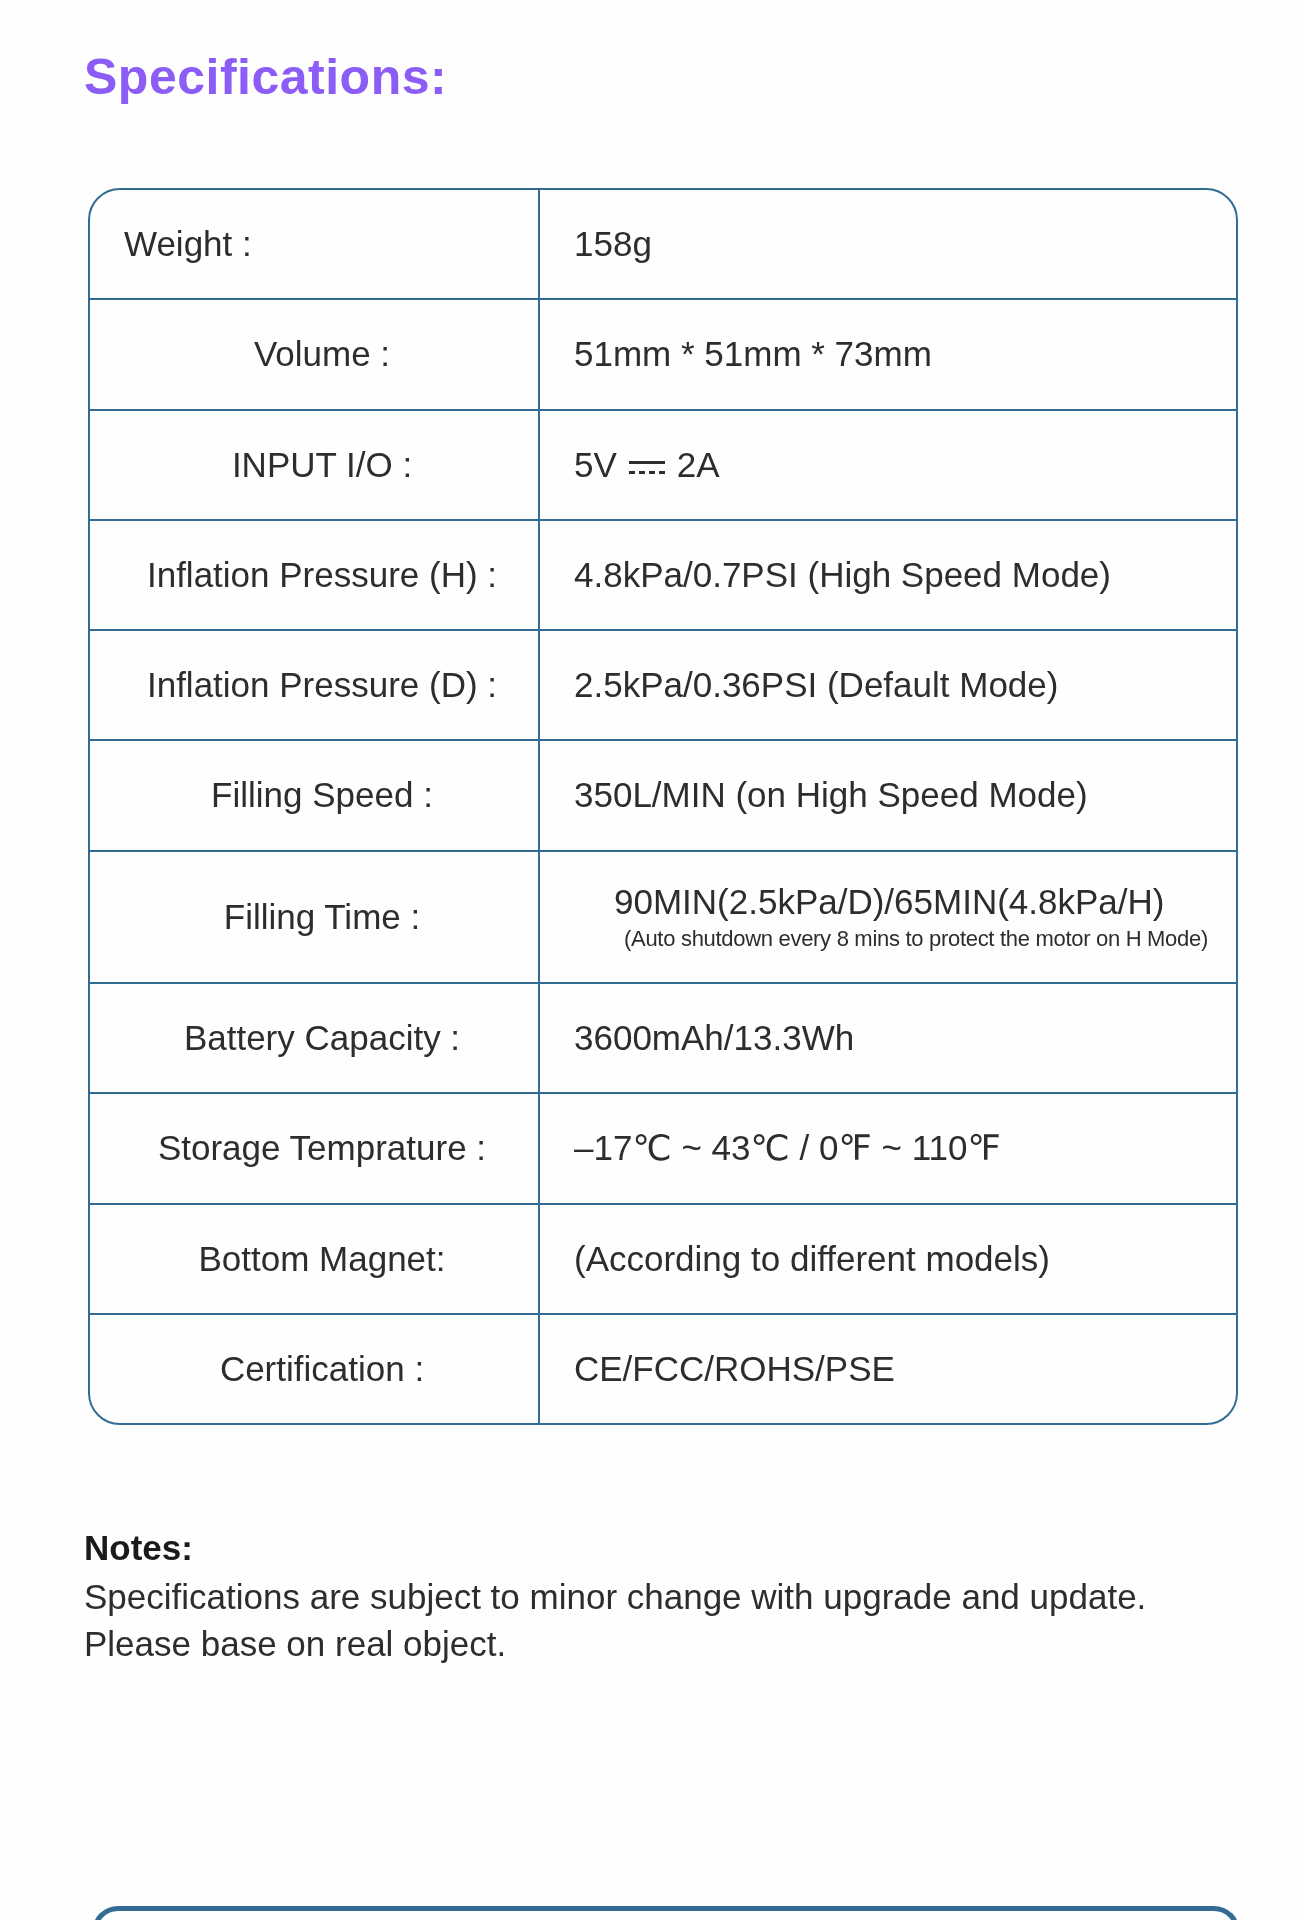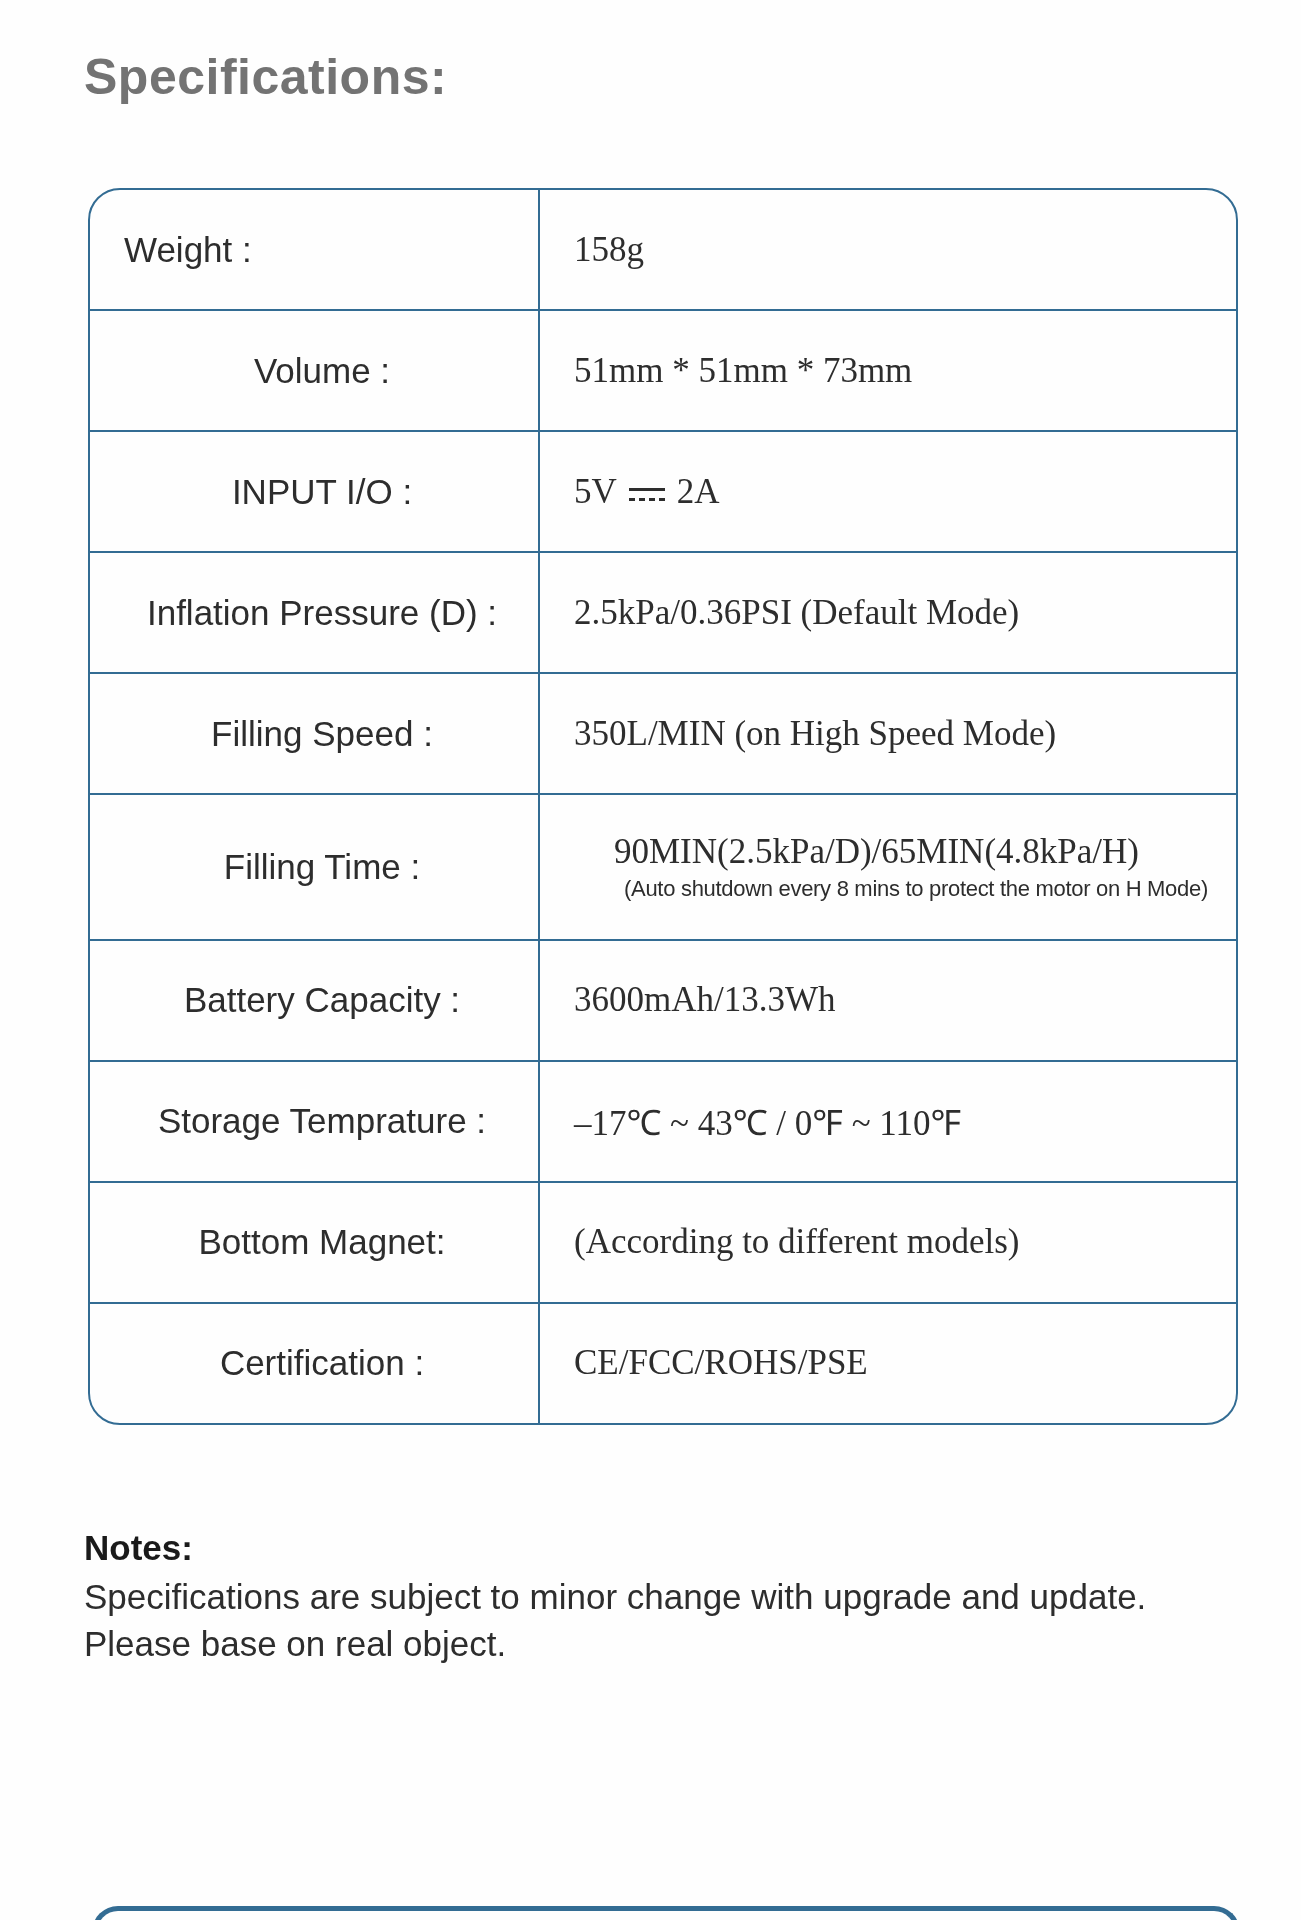--- a/index.html
+++ b/index.html
@@ -10,21 +10,21 @@
   .page{
     position:relative;
     width:1301px;height:1920px;
     background:#fefefe;
     overflow:hidden;
     font-family:"Liberation Sans","DejaVu Sans",sans-serif;
     color:var(--text);
   }
   .page-title{
     position:absolute;left:84px;top:48px;margin:0;
-    font-size:50px;font-weight:700;color:#737373;letter-spacing:0.5px;
+    font-size:50px;font-weight:700;color:#8b5cf6;letter-spacing:0.5px;
   }
   .spec-table{
     position:absolute;left:88px;top:188px;
     width:1150px;height:1237px;
     border:2.5px solid var(--blue);
     border-radius:32px;
     display:flex;flex-direction:column;
     overflow:hidden;
     background:transparent;
     box-sizing:border-box;
@@ -41,21 +41,21 @@
   }
   .cell.label{
     width:450px;flex:none;
     border-right:2px solid var(--blue);
     font-size:35px;
   }
   .cell.value{
     flex:1;
     font-size:35px;
   }
-  .value-line{display:flex;align-items:center;white-space:nowrap;font-family:Liberation Serif, serif;}
+  .value-line{display:flex;align-items:center;white-space:nowrap;}
   .subnote{
     font-size:22px;
     letter-spacing:-0.3px;
     margin-top:4px;
     white-space:nowrap;
   }
   
   .dc-icon{
     display:inline-flex;flex-direction:column;justify-content:center;
     width:36px;margin:6px 12px 0 12px;gap:7px;
@@ -107,20 +107,26 @@
             <span>5V</span>
             <span class="dc-icon">
               <span class="dc-solid"></span>
               <span class="dc-dash"></span>
             </span>
             <span>2A</span>
           </div>
         </div>
       </div>
       <div class="spec-row">
+        <div class="cell label">Inflation Pressure (H) :</div>
+        <div class="cell value">
+          <div class="value-line">4.8kPa/0.7PSI (High Speed Mode)</div>
+        </div>
+      </div>
+      <div class="spec-row">
         <div class="cell label">Inflation Pressure (D) :</div>
         <div class="cell value">
           <div class="value-line">2.5kPa/0.36PSI (Default Mode)</div>
         </div>
       </div>
       <div class="spec-row">
         <div class="cell label">Filling Speed :</div>
         <div class="cell value">
           <div class="value-line">350L/MIN (on High Speed Mode)</div>
         </div>

